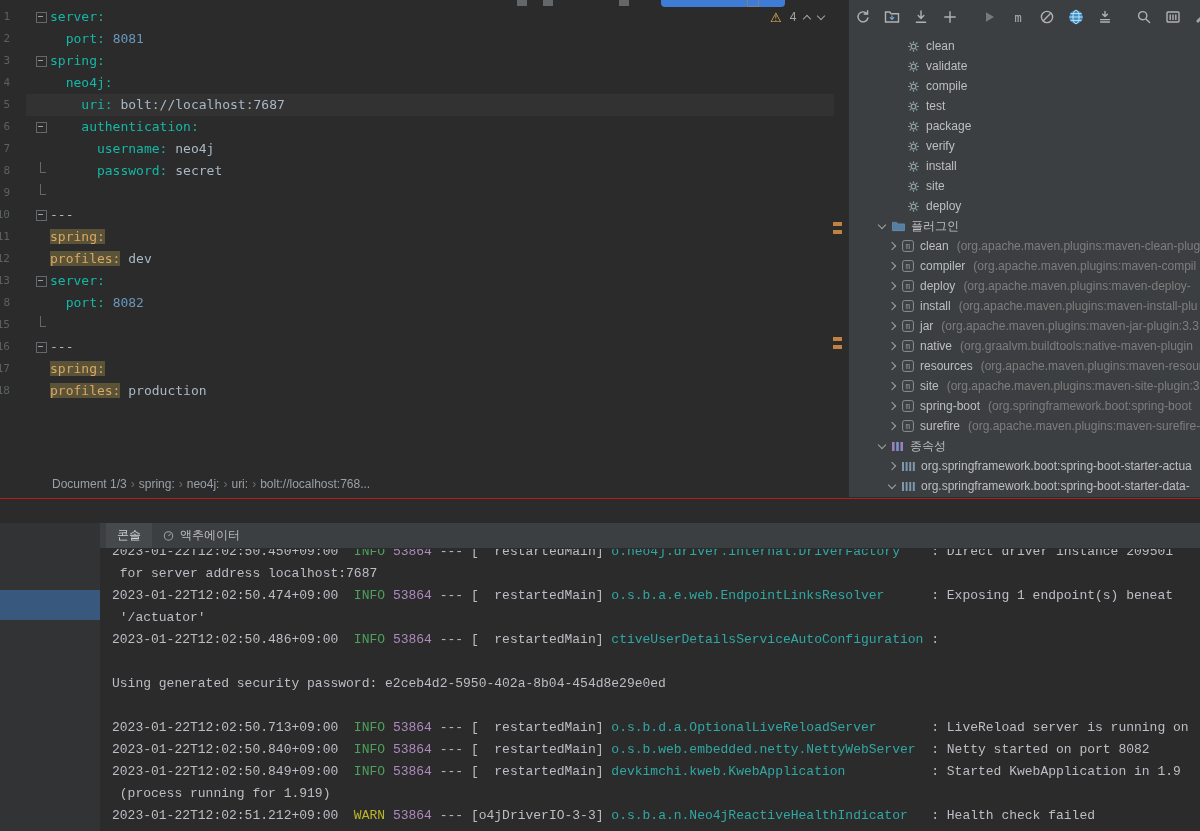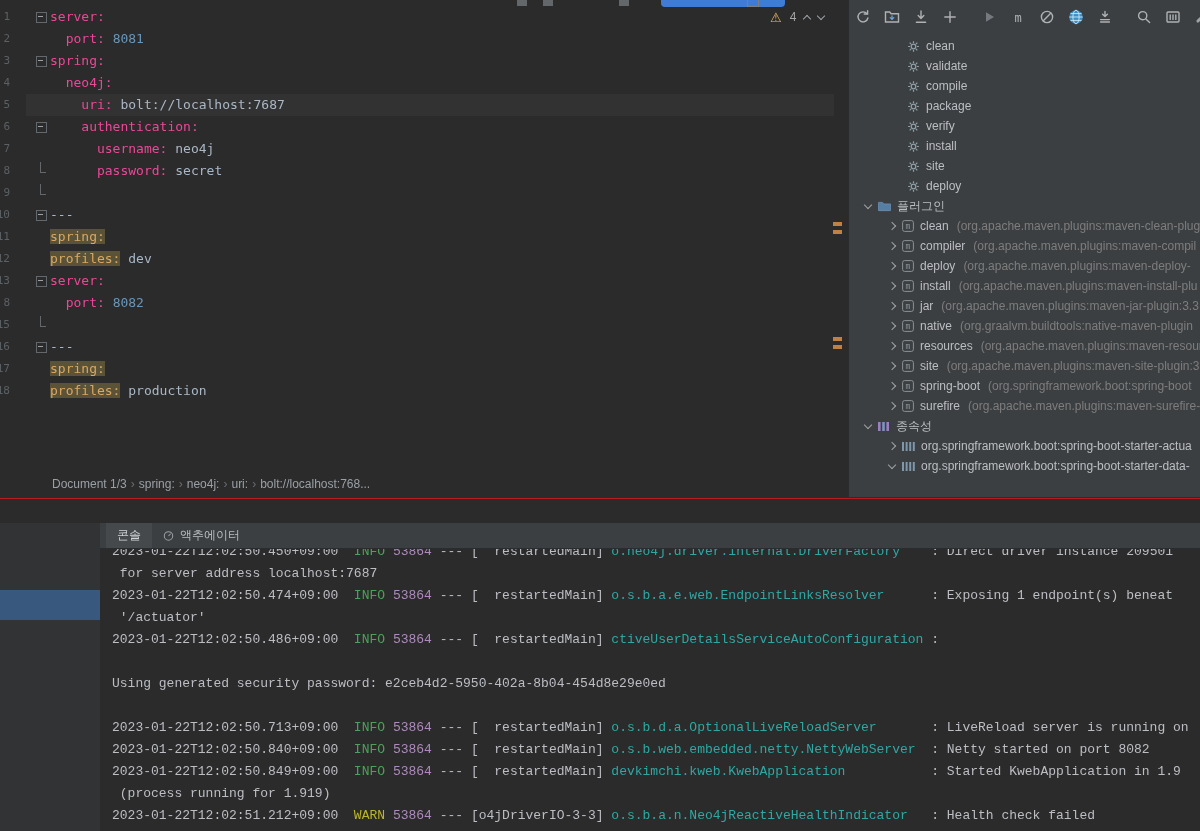--- a/index.html
+++ b/index.html
@@ -12,21 +12,21 @@
   .ed-row{position:relative;display:flex;height:22px;line-height:22px;font-family:"DejaVu Sans Mono",monospace;font-size:13px;white-space:pre}
   .ed-row>*{position:relative;z-index:1}
   .ed-row.caret::before{content:"";position:absolute;left:26px;right:14px;top:0;bottom:0;background:#323232;z-index:0}
   .ln{width:10px;overflow:hidden;direction:rtl;color:#5b6064;font-size:11px;flex:none}
   .fold{width:40px;flex:none;position:relative}
   .f-start::before{content:"";position:absolute;left:26px;top:6px;width:9px;height:9px;border:1px solid #63686c}
   .f-start::after{content:"";position:absolute;left:28px;top:10px;width:5px;height:1px;background:#9da0a3}
   .f-end::before{content:"";position:absolute;left:30px;top:2px;width:5px;height:10px;border-left:1px solid #63686c;border-bottom:1px solid #63686c}
   .code{white-space:pre}
   .tk-d{color:#a9b7c6}
-  .tk-k{color:#ec4899}
+  .tk-k{color:#14b8a6}
   .tk-n{color:#6897bb}
   .tk-s{color:#a9b7c6}
   .tk-hk{color:#d8a864;background:#5b5338}
 
   #inspections{position:absolute;left:770px;top:6px;height:22px;display:flex;align-items:center;gap:8px;font-size:12px;color:#a6a6a6;z-index:5}
   .warn-tri{color:#ecba5c;font-size:13px;line-height:1}
   .chev{display:inline-block;width:6px;height:6px;border-right:1.5px solid #9fa3a6;border-bottom:1.5px solid #9fa3a6}
   .chev.u{transform:rotate(-135deg);margin-top:3px}
   .chev.d{transform:rotate(45deg);margin-top:-2px}
   .chev.r{transform:rotate(-45deg)}
@@ -37,21 +37,21 @@
 
   
   #maven-pane{position:absolute;left:848px;top:0;width:352px;height:497px;background:#3c3f41;border-left:1px solid #2a2c2e;overflow:hidden}
   #maven-toolbar{height:34px;display:flex;align-items:center;gap:13px;padding:0 6px}
   .tb-icon{width:16px;height:16px;display:inline-flex;align-items:center;justify-content:center}
   .tb-icon svg{width:16px;height:16px}
   .tb-icon.grp-sep{margin-left:10px}
   #maven-tree{padding-top:2px;height:461px;overflow:hidden}
   .trow{display:flex;align-items:center;height:20px;gap:6px;font-size:12px;color:#bcbec4;white-space:nowrap;overflow:hidden}
   .trow.goal{padding-left:58px}
-  .trow.group{padding-left:16px}
+  .trow.group{padding-left:30px}
   .trow.child{padding-left:40px}
   .trow .detail{color:#7d7d7d;margin-left:2px}
   .tree-ico{display:inline-flex;align-items:center;justify-content:center;flex:none}
   .tchev{flex:none;margin-right:1px}
 
   
   #frag-blue{position:absolute;left:661px;top:0;width:124px;height:7px;background:#3f7cd6;border-radius:0 0 4px 4px;z-index:8}
   .frag{position:absolute;top:0;height:6px;background:#63676a;z-index:8}
   .frag.outline{background:transparent;border:1.5px solid #7c8084;border-top:none;height:7px}
 
@@ -221,20 +221,29 @@
           </span>
           <span>compile</span>
         </div>
         <div class="trow goal">
           <span class="tree-ico">
             <svg viewBox="0 0 16 16" width="13" height="13">
               <circle cx="8" cy="8" r="2.8" stroke="#8fa0a8" stroke-width="1.5" fill="none"></circle>
               <path d="M8 1.4v2.4M8 12.2v2.4M1.4 8h2.4M12.2 8h2.4M3.3 3.3L5 5M11 11l1.7 1.7M12.7 3.3L11 5M5 11l-1.7 1.7" stroke="#8fa0a8" stroke-width="1.5"></path>
             </svg>
           </span>
+          <span>test</span>
+        </div>
+        <div class="trow goal">
+          <span class="tree-ico">
+            <svg viewBox="0 0 16 16" width="13" height="13">
+              <circle cx="8" cy="8" r="2.8" stroke="#8fa0a8" stroke-width="1.5" fill="none"></circle>
+              <path d="M8 1.4v2.4M8 12.2v2.4M1.4 8h2.4M12.2 8h2.4M3.3 3.3L5 5M11 11l1.7 1.7M12.7 3.3L11 5M5 11l-1.7 1.7" stroke="#8fa0a8" stroke-width="1.5"></path>
+            </svg>
+          </span>
           <span>package</span>
         </div>
         <div class="trow goal">
           <span class="tree-ico">
             <svg viewBox="0 0 16 16" width="13" height="13">
               <circle cx="8" cy="8" r="2.8" stroke="#8fa0a8" stroke-width="1.5" fill="none"></circle>
               <path d="M8 1.4v2.4M8 12.2v2.4M1.4 8h2.4M12.2 8h2.4M3.3 3.3L5 5M11 11l1.7 1.7M12.7 3.3L11 5M5 11l-1.7 1.7" stroke="#8fa0a8" stroke-width="1.5"></path>
             </svg>
           </span>
           <span>verify</span>

